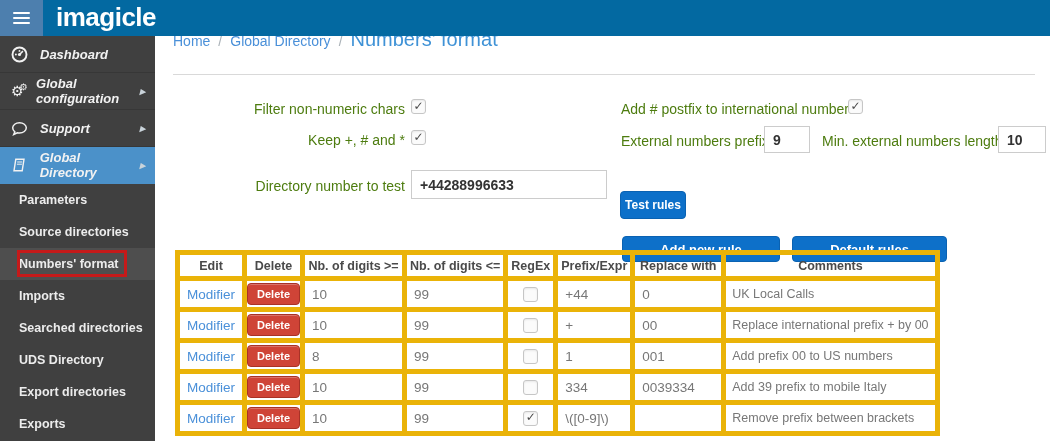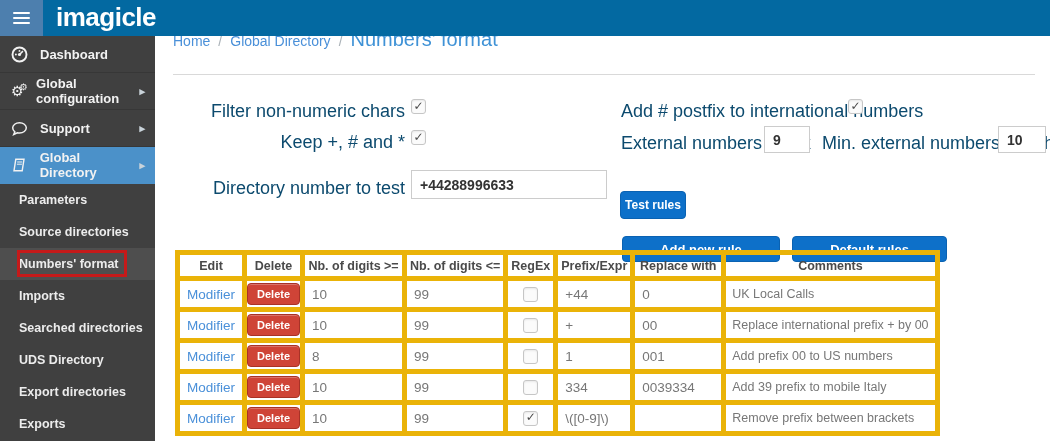--- a/index.html
+++ b/index.html
@@ -11,21 +11,21 @@
   .topbar { position:absolute; left:0; top:0; width:1050px; height:36px; background:#0369a1; z-index:6; }
   .hamburger { position:absolute; left:0; top:0; width:43px; height:36px; background:#4d7fae;
                display:flex; flex-direction:column; justify-content:center; align-items:center; gap:3px; cursor:pointer; }
   .hamburger i { display:block; width:17px; height:2px; background:#fff; border-radius:1px; }
   .logo { position:absolute; left:56px; top:0; height:36px; line-height:35px; color:#fff;
           font-size:26px; font-weight:bold; letter-spacing:-0.5px; }
 
   
   .sidebar { position:absolute; left:0; top:36px; width:155px; height:405px; background:#404040; z-index:5; }
   .nav-item { height:37px; display:flex; align-items:center; padding:0 10px 0 11px;
-              border-bottom:1px solid #373737; color:#f2f2f2; font-size:13px; font-weight:bold; cursor:pointer; }
+              border-bottom:1px solid #373737; color:#f2f2f2; font-size:13px; font-weight:bold; cursor:pointer;font-style:italic; }
   .nav-item .icon { width:21px; margin-right:8px; display:flex; align-items:center; color:#f2f2f2; }
   .nav-item .arrow { margin-left:auto; color:#c9d3da; font-size:11px; }
   .nav-item.selected { background:#4b91c9; border-bottom-color:#4b91c9; }
   .gear-glyph { font-family:"DejaVu Sans", sans-serif; font-size:14px; line-height:14px; position:relative; }
   .gear-glyph .gear-small { position:absolute; font-size:9px; right:-4px; top:-4px; }
   .sub-item { height:32px; line-height:32px; padding-left:19px; color:#ececec; font-size:12.5px;
               font-weight:bold; cursor:pointer; white-space:nowrap; }
   .sub-item.selected { background:#4e4e4e; }
 
   
@@ -34,21 +34,21 @@
 
   
   .content { position:absolute; left:0; top:0; width:1050px; height:441px; z-index:1; }
 
   .breadcrumb { position:absolute; left:173px; top:28px; display:flex; align-items:baseline; gap:8px; }
   .breadcrumb a { font-size:14px; color:#4a90d9; text-decoration:none; cursor:pointer; }
   .breadcrumb .sep { font-size:14px; color:#aab2b8; }
   .breadcrumb .current { font-size:20px; color:#3f92d6; }
   .divider { position:absolute; left:173px; top:74px; width:862px; height:1px; background:#d9d9d9; }
 
-  .lbl { position:absolute; font-size:18px; color:#0c4a6e; white-space:nowrap; }
+  .lbl { position:absolute; font-size:14px; color:#4d7c0f; white-space:nowrap; }
   .lbl.r { text-align:right; }
 
   .checkbox { position:absolute; width:15px; height:15px; border:1px solid #c6c6c6; border-radius:3px;
               background:#fbfbfb; box-shadow:inset 0 1px 2px rgba(0,0,0,.08); cursor:pointer;
               display:inline-flex; align-items:center; justify-content:center; }
   .checkbox.checked::after { content:"\2713"; font-family:"DejaVu Sans", sans-serif;
                              font-size:12px; font-weight:bold; color:#4a4a4a; margin-top:-2px; }
 
   .field { position:absolute; border:1px solid #ccc; background:#fff; color:#333; font-family:inherit;
            font-size:14px; font-weight:bold; padding:0 8px; outline:none; }

